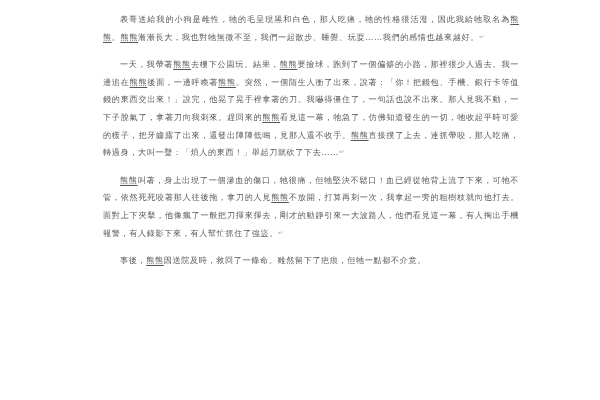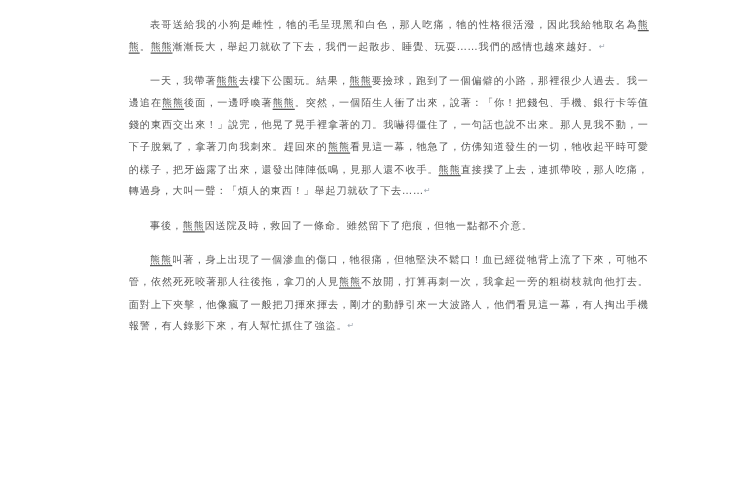--- a/index.html
+++ b/index.html
@@ -60,18 +60,18 @@
     font-size: 6.5px;
     letter-spacing: 0;
     vertical-align: 1px;
   }
 </style>
 </head>
 <body>
 
 <div class="page">
   <div class="text-column" id="text-column">
-      <p class="para"><span>表哥送給我的小狗是雌性，牠的毛呈現黑和白色，那人吃痛，牠的性格很活潑，因此我給牠取名為</span><span class="u">熊熊</span><span>。</span><span class="u">熊熊</span><span>漸漸長大，舉起刀就砍了下去，我們一起散步、睡覺、玩耍……我們的感情也越來越好。</span><span class="pilcrow">↵</span></p>
+      <p class="para"><span>表哥送給我的小狗是雌性，牠的毛呈現黑和白色，那人吃痛，牠的性格很活潑，因此我給牠取名為</span><span class="u">熊熊</span><span>。</span><span class="u">熊熊</span><span>漸漸長大，我也對牠無微不至，我們一起散步、睡覺、玩耍……我們的感情也越來越好。</span><span class="pilcrow">↵</span></p>
       <p class="para"><span>一天，我帶著</span><span class="u">熊熊</span><span>去樓下公園玩。結果，</span><span class="u">熊熊</span><span>要撿球，跑到了一個偏僻的小路，那裡很少人過去。我一邊追在</span><span class="u">熊熊</span><span>後面，一邊呼喚著</span><span class="u">熊熊</span><span>。突然，一個陌生人衝了出來，說著：「你！把錢包、手機、銀行卡等值錢的東西交出來！」說完，他晃了晃手裡拿著的刀。我嚇得僵住了，一句話也說不出來。那人見我不動，一下子脫氣了，拿著刀向我刺來。趕回來的</span><span class="u">熊熊</span><span>看見這一幕，牠急了，仿佛知道發生的一切，牠收起平時可愛的樣子，把牙齒露了出來，還發出陣陣低鳴，見那人還不收手。</span><span class="u">熊熊</span><span>直接撲了上去，連抓帶咬，那人吃痛，轉過身，大叫一聲：「煩人的東西！」舉起刀就砍了下去……</span><span class="pilcrow">↵</span></p>
+      <p class="para"><span class="u">熊熊</span><span>叫著，身上出現了一個滲血的傷口，牠很痛，但牠堅決不鬆口！血已經從牠背上流了下來，可牠不管，依然死死咬著那人往後拖，拿刀的人見</span><span class="u">熊熊</span><span>不放開，打算再刺一次，我拿起一旁的粗樹枝就向他打去。面對上下夾擊，他像瘋了一般把刀揮來揮去，剛才的動靜引來一大波路人，他們看見這一幕，有人掏出手機報警，有人錄影下來，有人幫忙抓住了強盜。</span><span class="pilcrow">↵</span></p>
       <p class="para"><span>事後，</span><span class="u">熊熊</span><span>因送院及時，救回了一條命。雖然留下了疤痕，但牠一點都不介意。</span></p>
-      <p class="para"><span class="u">熊熊</span><span>叫著，身上出現了一個滲血的傷口，牠很痛，但牠堅決不鬆口！血已經從牠背上流了下來，可牠不管，依然死死咬著那人往後拖，拿刀的人見</span><span class="u">熊熊</span><span>不放開，打算再刺一次，我拿起一旁的粗樹枝就向他打去。面對上下夾擊，他像瘋了一般把刀揮來揮去，剛才的動靜引來一大波路人，他們看見這一幕，有人掏出手機報警，有人錄影下來，有人幫忙抓住了強盜。</span><span class="pilcrow">↵</span></p>
     </div>
 </div>
 
 </body></html>

